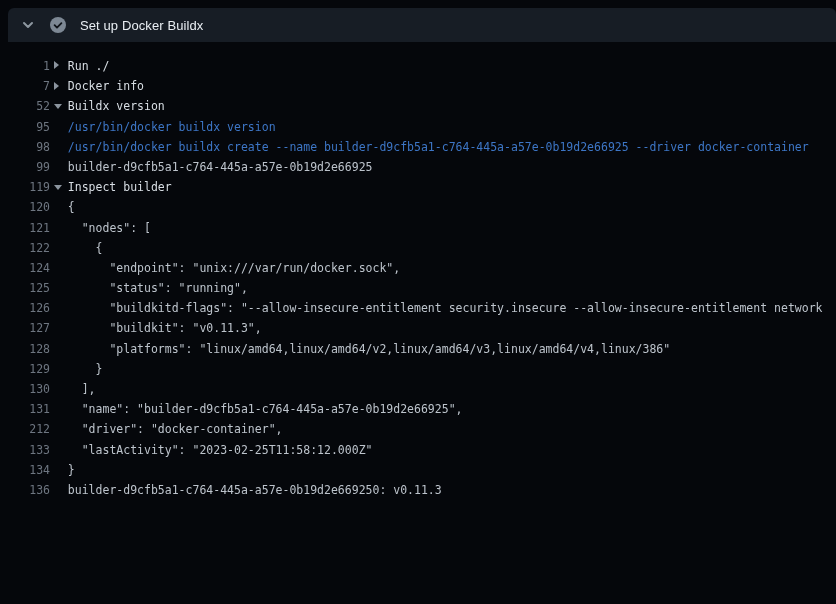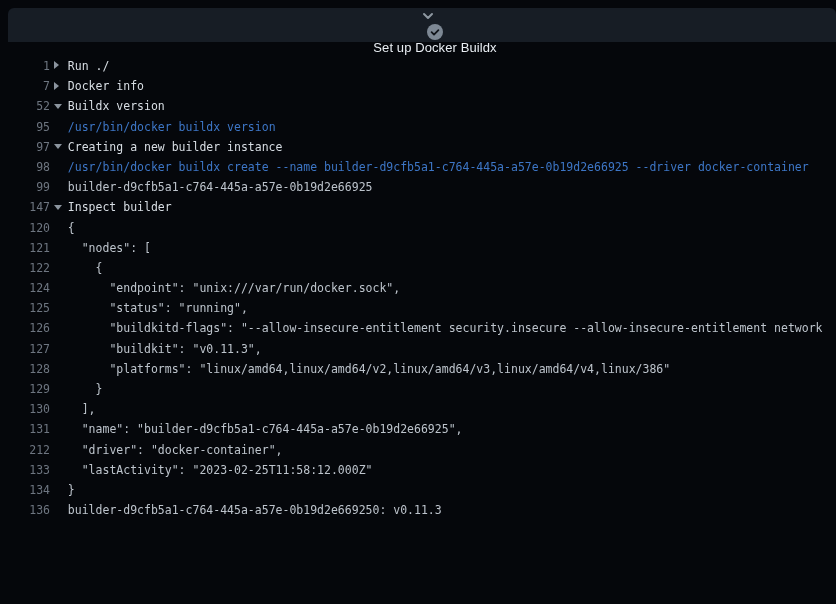--- a/index.html
+++ b/index.html
@@ -15,21 +15,20 @@
   .step-header {
     margin: 8px 0 0 8px;
     height: 34px;
     background: #171d25;
     border-radius: 6px 6px 0 0;
     display: flex;
     align-items: center;
     padding-left: 12px;
     gap: 0;
     cursor: pointer;
-    flex-direction: column;
   }
   .chev {
     width: 16px; height: 16px;
     display: flex; align-items: center; justify-content: center;
     flex: 0 0 auto;
   }
   .status-circle {
     margin-left: 14px;
     width: 16px; height: 16px;
     border-radius: 50%;
@@ -119,34 +118,30 @@
       <span class="content"><span class="tri right"><i></i></span><span>Docker info</span></span>
     </div>
       <div class="row group">
       <span class="num">52</span>
       <span class="content"><span class="tri down"><i></i></span><span>Buildx version</span></span>
     </div>
       <div class="row command">
       <span class="num">95</span>
       <span class="content">  /usr/bin/docker buildx version</span>
     </div>
-      <div class="row group">
-      <span class="num">97</span>
-      <span class="content"><span class="tri down"><i></i></span><span>Creating a new builder instance</span></span>
-    </div>
       <div class="row command">
       <span class="num">98</span>
       <span class="content">  /usr/bin/docker buildx create --name builder-d9cfb5a1-c764-445a-a57e-0b19d2e66925 --driver docker-container</span>
     </div>
       <div class="row output">
       <span class="num">99</span>
       <span class="content">  builder-d9cfb5a1-c764-445a-a57e-0b19d2e66925</span>
     </div>
       <div class="row group">
-      <span class="num">147</span>
+      <span class="num">119</span>
       <span class="content"><span class="tri down"><i></i></span><span>Inspect builder</span></span>
     </div>
       <div class="row output">
       <span class="num">120</span>
       <span class="content">  {</span>
     </div>
       <div class="row output">
       <span class="num">121</span>
       <span class="content">    "nodes": [</span>
     </div>

